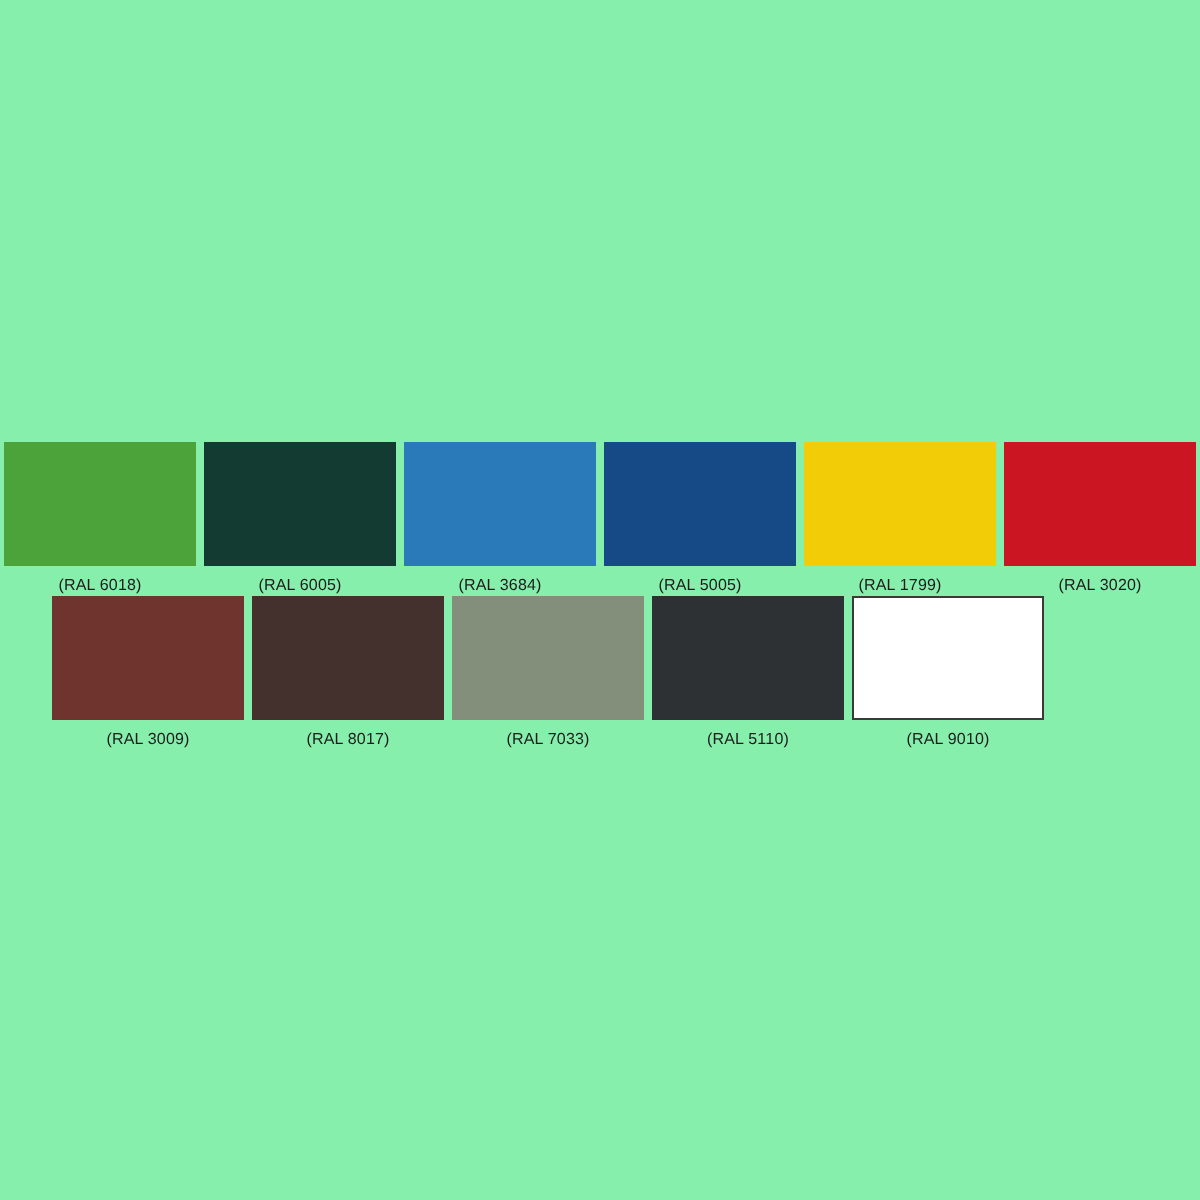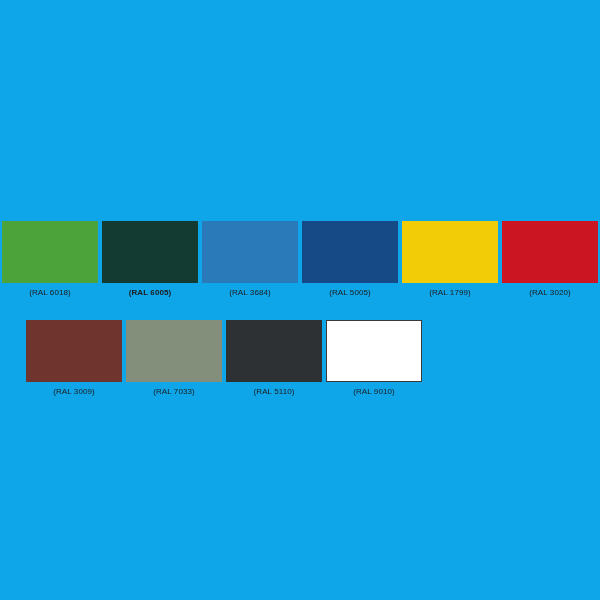--- a/index.html
+++ b/index.html
@@ -12,38 +12,37 @@
     height: 600px;
     font-family: "Liberation Sans", sans-serif;
     -webkit-font-smoothing: antialiased;
     overflow: hidden;
   }
 
   #palette-page {
     position: relative;
     width: 600px;
     height: 600px;
-    background: #0ea5e9;
+    background: #86efac;
   }
 
   .palette-grid {
     position: absolute;
     left: 2px;
     top: 221px;
     width: 596px;
   }
 
   .swatch-row {
     display: flex;
     flex-direction: row;
     align-items: flex-start;
   }
 
   .swatch-row + .swatch-row {
-    margin-top: 22px;
     padding-left: 24px;
   }
 
   .swatch-cell {
     width: 96px;
     margin-right: 4px;
     display: flex;
     flex-direction: column;
     align-items: center;
   }
@@ -79,21 +78,21 @@
 <div id="palette-page">
   <div class="palette-grid">
 
     <div class="swatch-row">
       <div class="swatch-cell">
         <span class="swatch-chip" style="background-color: rgb(76, 163, 58);"></span>
         <span class="swatch-label" style="color: rgb(28, 28, 28);">(RAL 6018)</span>
       </div>
       <div class="swatch-cell">
         <span class="swatch-chip" style="background-color: rgb(19, 59, 49);"></span>
-        <span class="swatch-label" style="color: rgb(28, 28, 28); font-weight: bold;">(RAL 6005)</span>
+        <span class="swatch-label" style="color: rgb(28, 28, 28);">(RAL 6005)</span>
       </div>
       <div class="swatch-cell">
         <span class="swatch-chip" style="background-color: rgb(42, 122, 185);"></span>
         <span class="swatch-label" style="color: rgb(28, 28, 28);">(RAL 3684)</span>
       </div>
       <div class="swatch-cell">
         <span class="swatch-chip" style="background-color: rgb(22, 74, 134);"></span>
         <span class="swatch-label" style="color: rgb(28, 28, 28);">(RAL 5005)</span>
       </div>
       <div class="swatch-cell">
@@ -105,20 +104,24 @@
         <span class="swatch-label" style="color: rgb(28, 28, 28);">(RAL 3020)</span>
       </div>
     </div>
 
     <div class="swatch-row">
       <div class="swatch-cell">
         <span class="swatch-chip" style="background-color: rgb(112, 52, 46);"></span>
         <span class="swatch-label" style="color: rgb(28, 28, 28);">(RAL 3009)</span>
       </div>
       <div class="swatch-cell">
+        <span class="swatch-chip" style="background-color: rgb(68, 48, 44);"></span>
+        <span class="swatch-label" style="color: rgb(28, 28, 28);">(RAL 8017)</span>
+      </div>
+      <div class="swatch-cell">
         <span class="swatch-chip" style="background-color: rgb(131, 143, 122);"></span>
         <span class="swatch-label" style="color: rgb(28, 28, 28); text-align: right;">(RAL 7033)</span>
       </div>
       <div class="swatch-cell">
         <span class="swatch-chip" style="background-color: rgb(46, 49, 52);"></span>
         <span class="swatch-label" style="color: rgb(28, 28, 28);">(RAL 5110)</span>
       </div>
       <div class="swatch-cell">
         <span class="swatch-chip bordered" style="background-color: rgb(255, 255, 255); border-color: rgb(58, 58, 58);"></span>
         <span class="swatch-label" style="color: rgb(28, 28, 28);">(RAL 9010)</span>

